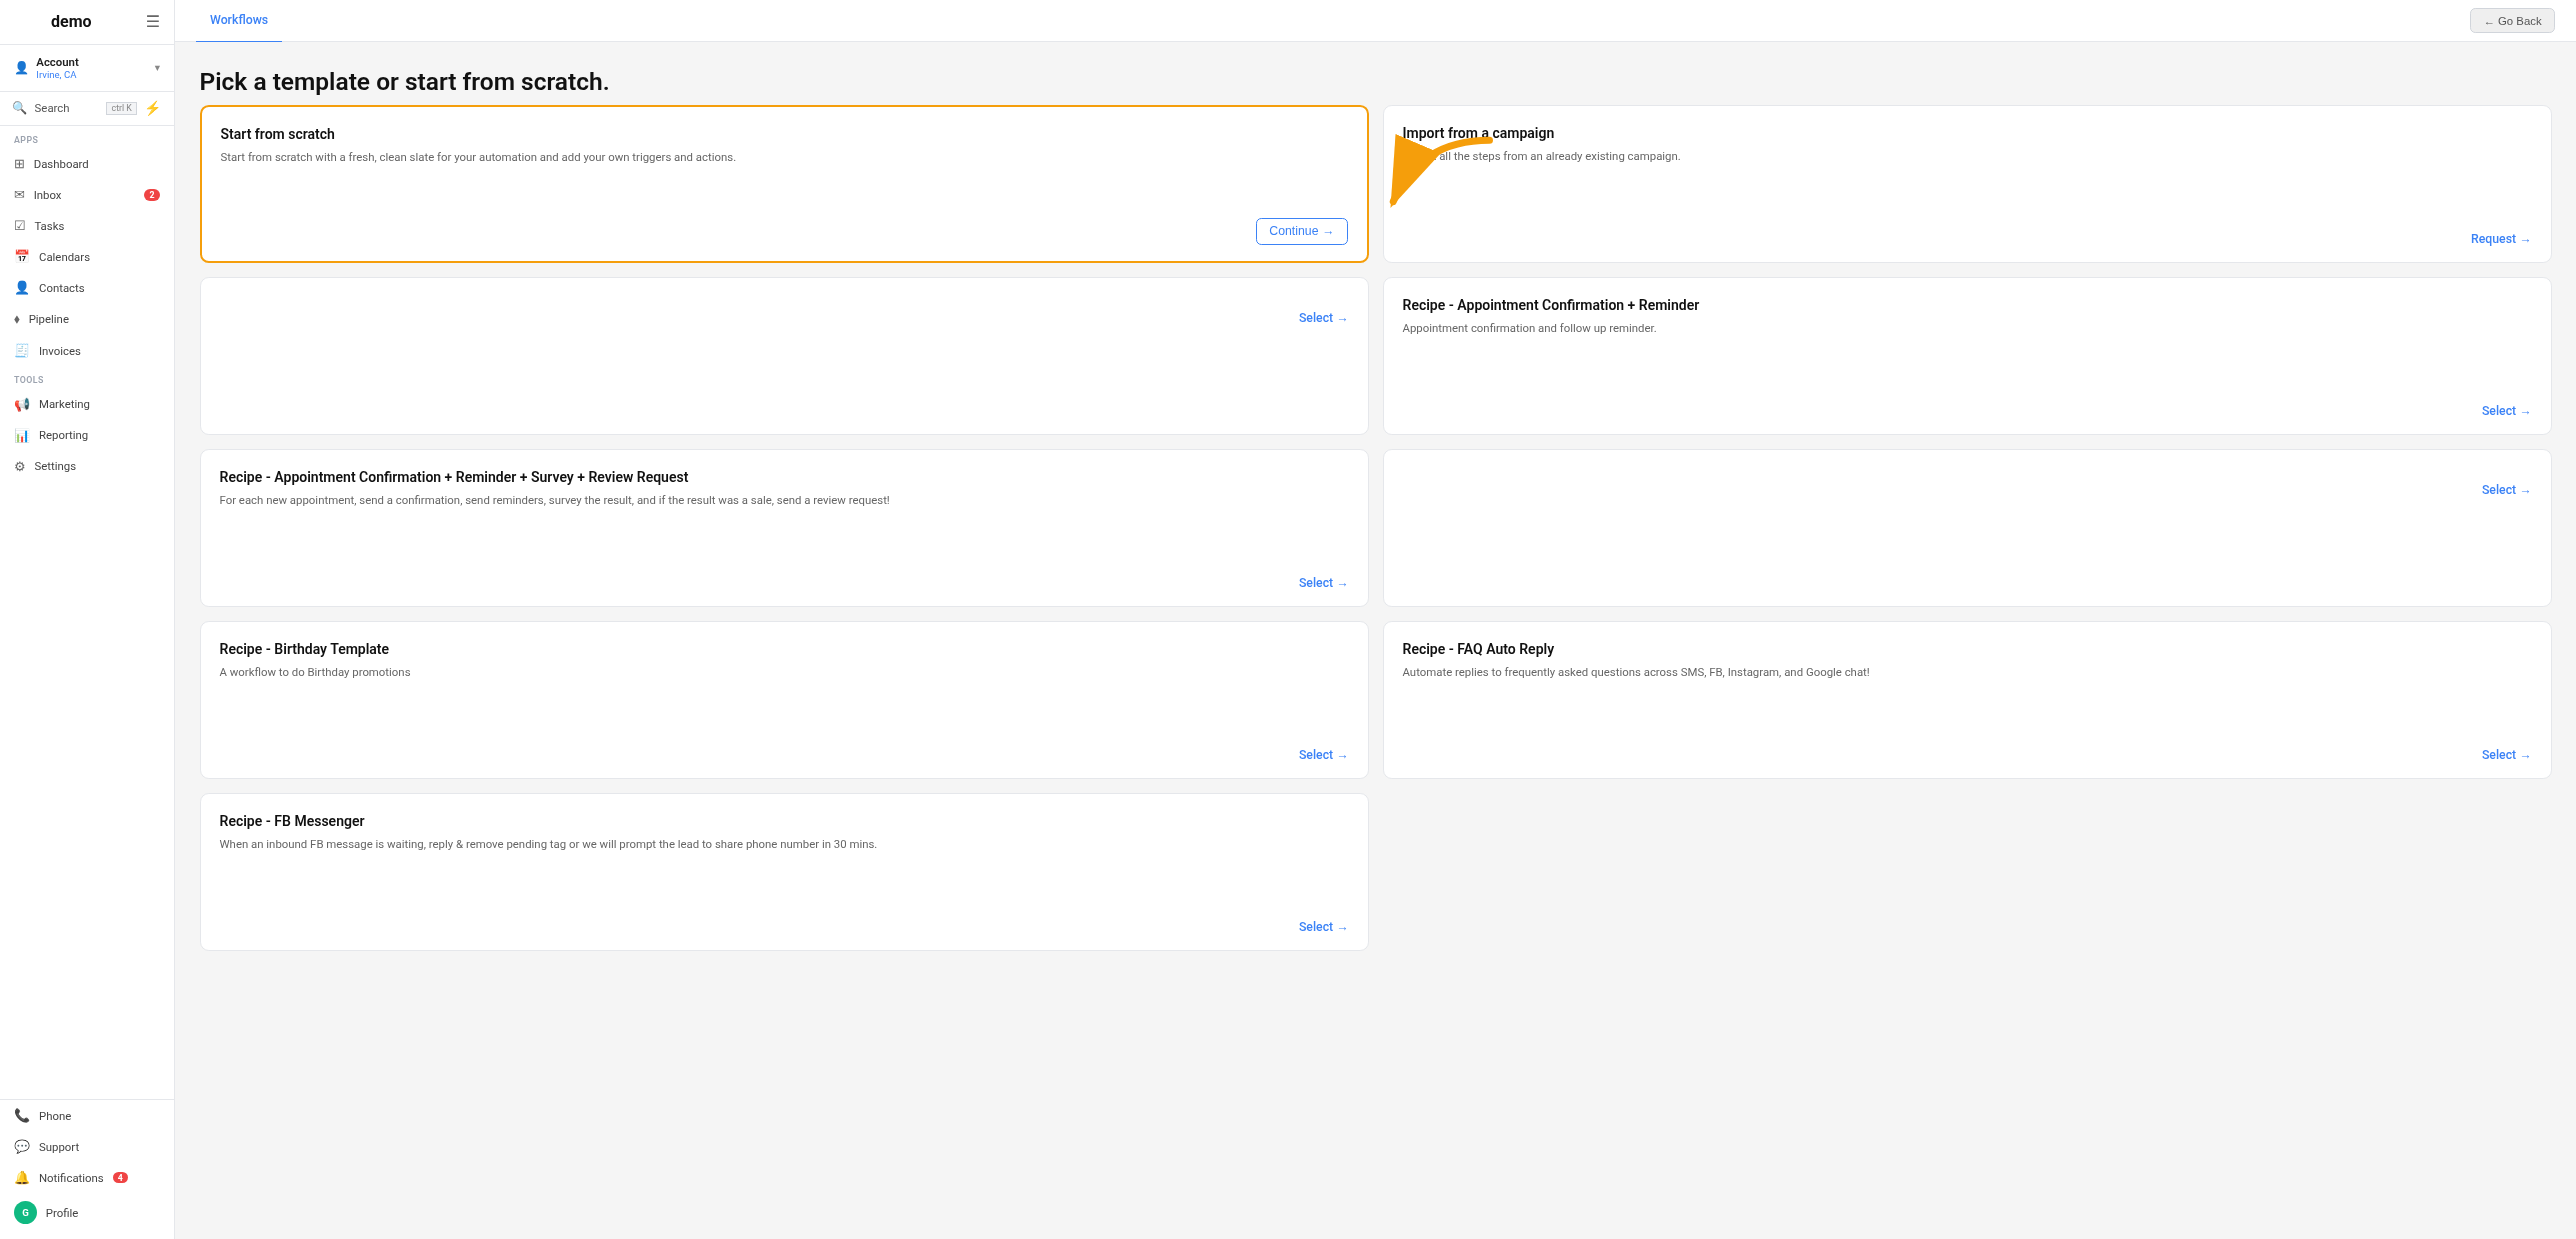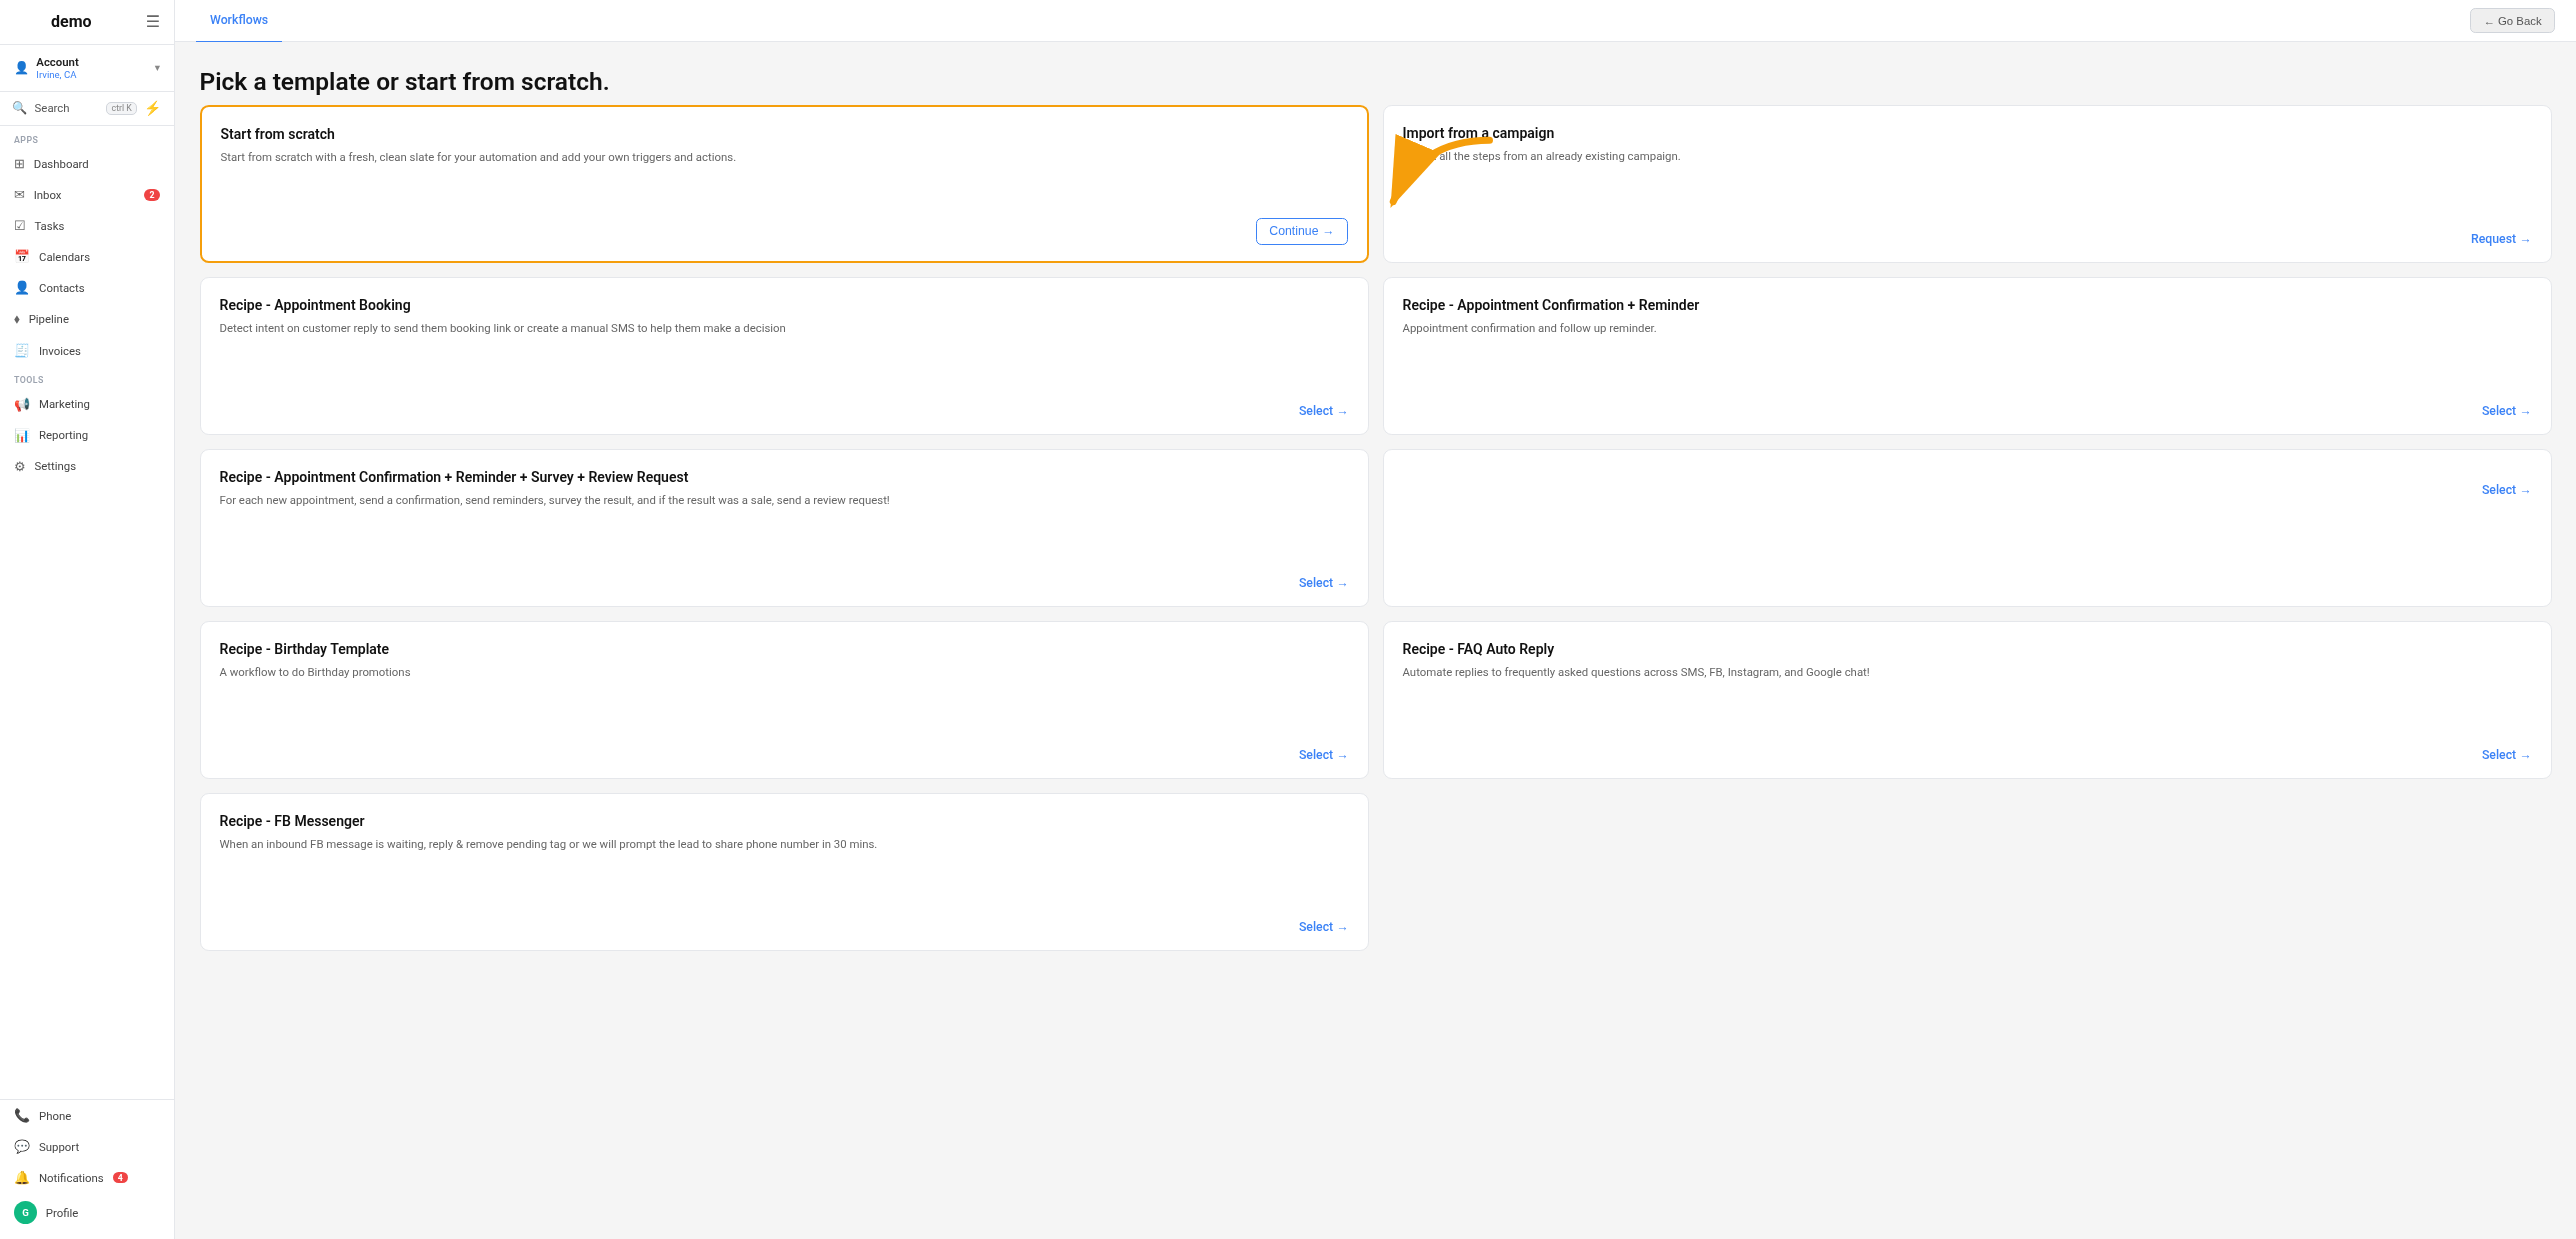--- a/index.html
+++ b/index.html
@@ -56,21 +56,21 @@
       border-bottom: 0.9px solid #e5e7eb;
       cursor: pointer;
     }
     .sidebar-search-icon { color: #3b82f6; font-size: 12.3px; }
     .sidebar-search-text { font-size: 11.4px; color: #555; flex: 1; }
     .sidebar-search-kbd {
       font-size: 8.8px;
       color: #888;
       background: #f3f4f6;
       border: 0.9px solid #d1d5db;
-      border-radius: 5px;
+      border-radius: 0;
       padding: 0.9px 4.4px;
     }
     .sidebar-search-plus { color: #3b82f6; font-size: 14px; font-weight: 700; }
 
     .sidebar-section-label {
       font-size: 8.8px;
       font-weight: 600;
       color: #9ca3af;
       text-transform: uppercase;
       padding: 8.8px 14px 3.5px;
@@ -393,24 +393,20 @@
         <div>
           <div class="card-title">Import from a campaign</div>
           <div class="card-desc">Import all the steps from an already existing campaign.</div>
         </div>
         <div class="card-action">
           <span>Request →</span>
         </div>
       </div>
 
       <div class="template-card">
-        <div>
-          <div class="card-title">Recipe - Appointment Booking</div>
-          <div class="card-desc">Detect intent on customer reply to send them booking link or create a manual SMS to help them make a decision</div>
-        </div>
         <div class="card-action">
           <span>Select →</span>
         </div>
       </div>
 
       <div class="template-card">
         <div>
           <div class="card-title">Recipe - Appointment Confirmation + Reminder</div>
           <div class="card-desc">Appointment confirmation and follow up reminder.</div>
         </div>

